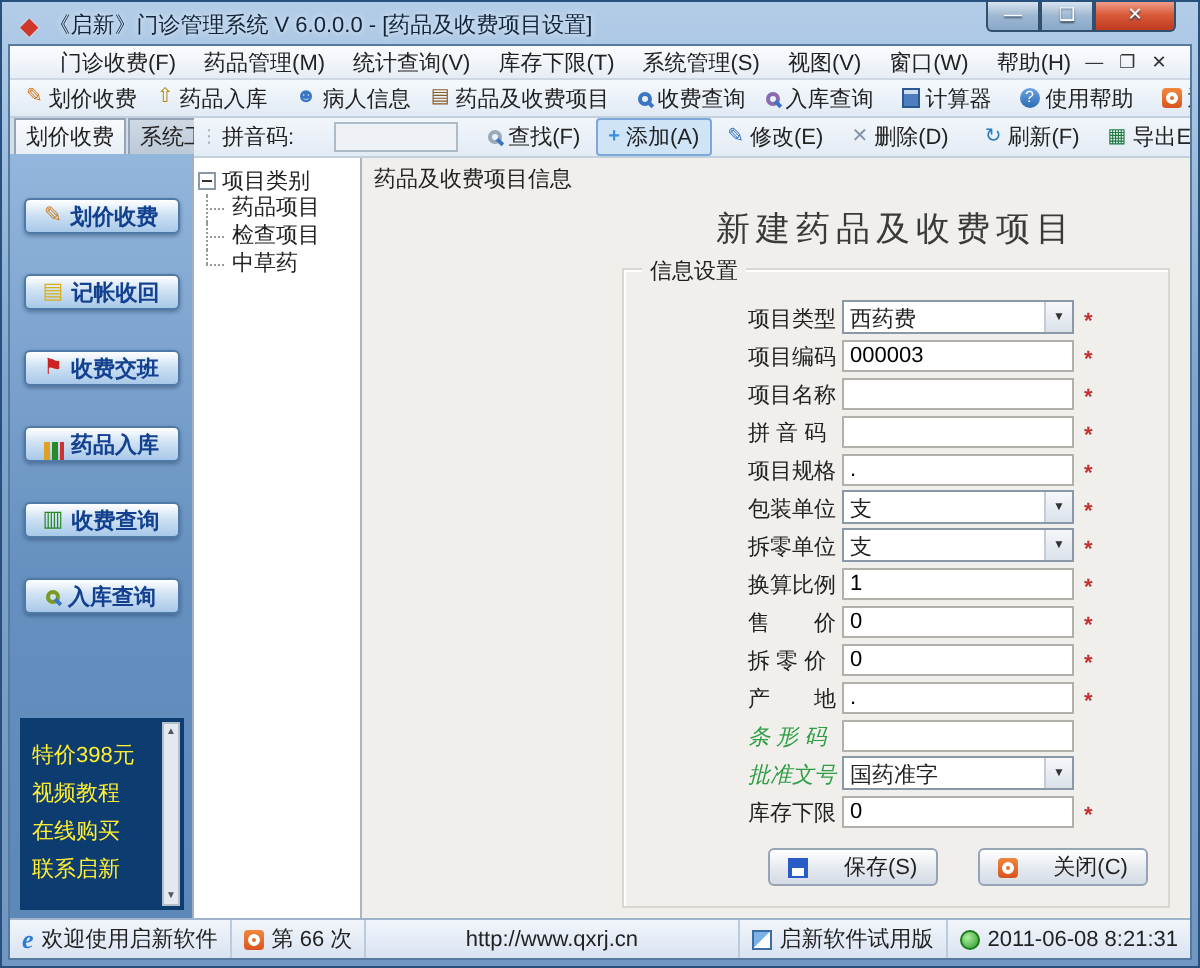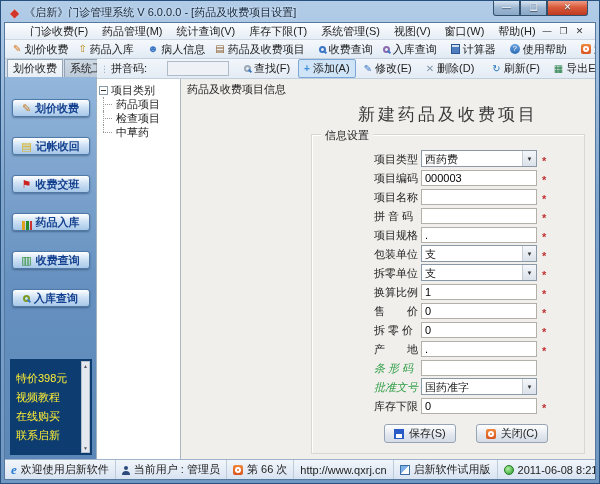--- a/index.html
+++ b/index.html
@@ -94,21 +94,21 @@
   .group-label { position:absolute; top:-7px; left:9px; background:#f0efec; padding:0 4px; }
   .frow { display:flex; align-items:flex-end; height:19px; }
   .flabel { width:47px; white-space:pre; flex:none; }
   .flabel.g { color:#2f9e46;font-style:italic; }
   .fin { width:116px; height:16px; border:1px solid #b3b0aa; font-size:11px; padding:0 3px; background:#fff; font-family:"Liberation Sans","DejaVu Sans",sans-serif; }
   .combo { width:116px; height:17px; border:1px solid #8a98a8; background:#fff; display:flex; align-items:stretch; flex:none; }
   .combo-text { flex:1; padding:1px 0 0 3px; overflow:hidden; white-space:nowrap; }
   .combo-arrow { width:14px; display:flex; align-items:center; justify-content:center; font-size:6px; color:#333; background:linear-gradient(#f5f7fa,#dbe2ea); border-left:1px solid #c5ccd4; }
   .req { color:#c23030; font-weight:bold; margin-left:5px; }
   .fbtns { display:flex; gap:20px; margin:10px 0 2px 10px; }
-  .fbtn { display:flex; align-items:center; gap:5px; height:19px; padding:0 9px; border:1px solid #97a4b6; border-radius:3px; background:linear-gradient(#ffffff,#e2e7ee 60%,#d5dce6); font-size:11px; white-space:nowrap; }
+  .fbtn { display:flex; align-items:center; gap:18px; height:19px; padding:0 9px; border:1px solid #97a4b6; border-radius:3px; background:linear-gradient(#ffffff,#e2e7ee 60%,#d5dce6); font-size:11px; white-space:nowrap; }
 
   
   .statusbar { height:20px; flex:none; display:flex; align-items:center; background:linear-gradient(#f2f6fb,#d8e3f1); border-top:1px solid #9fb4ca; }
   .sseg { display:flex; align-items:center; gap:4px; padding:0 6px; height:100%; border-right:1px solid #bccbdb; white-space:nowrap; }
   .sseg.url-seg { flex:1; justify-content:center; border-right:1px solid #bccbdb; }
   .sseg.last { border-right:none; }
 </style>
 </head>
 <body>
 
@@ -401,24 +401,20 @@
         </div>
       </div>
     </div>
 
     <div class="statusbar">
       <div class="sseg">
         <span class="ie-icon">e</span>
         <span>欢迎使用启新软件</span>
       </div>
       <div class="sseg">
-        <span class="person-icon"></span>
-        <span>当前用户 : 管理员</span>
-      </div>
-      <div class="sseg">
         <span class="ring-box"></span>
         <span>第 66 次</span>
       </div>
       <div class="sseg url-seg">
         <span>http://www.qxrj.cn</span>
       </div>
       <div class="sseg">
         <span class="tile-icon"></span>
         <span>启新软件试用版</span>
       </div>

